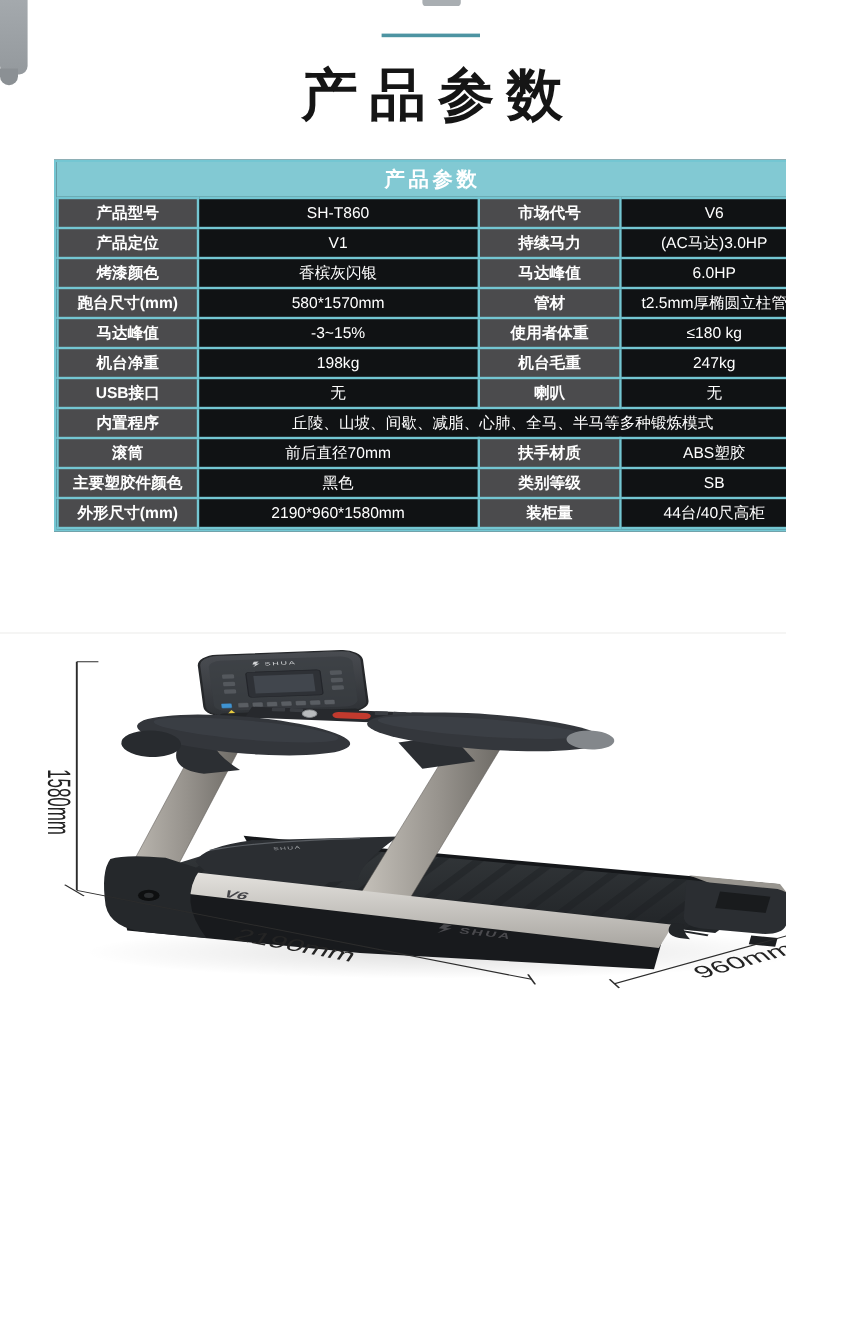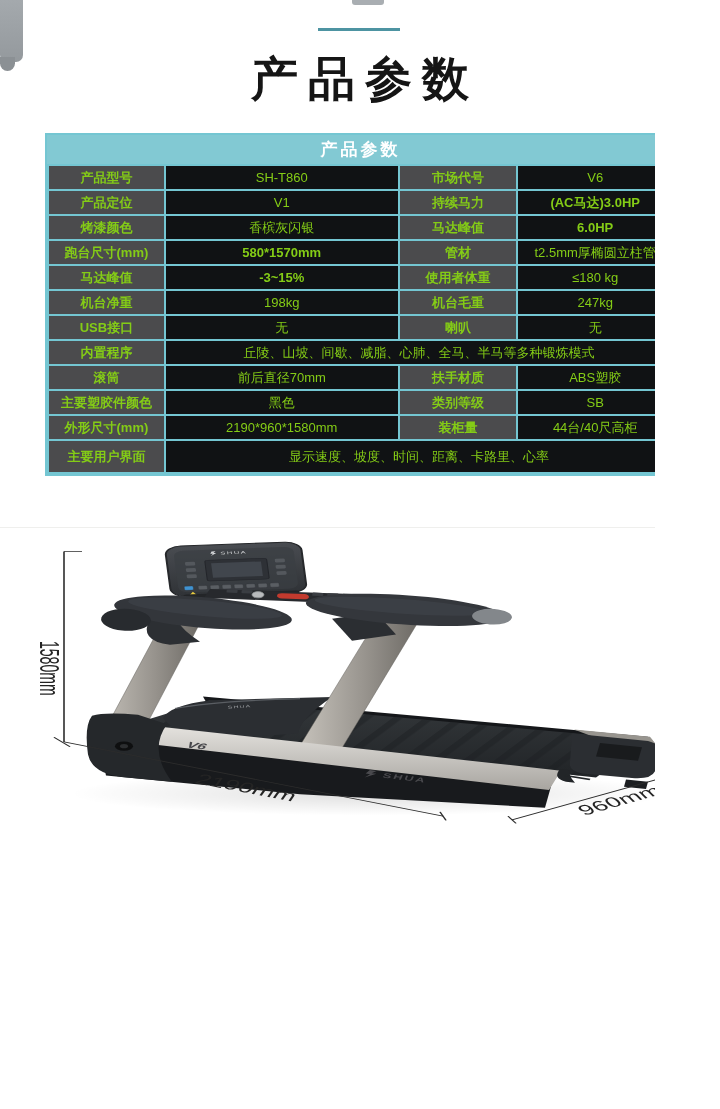--- a/index.html
+++ b/index.html
@@ -23,24 +23,24 @@
   .page-title{position:absolute;left:0;top:48px;width:720px;margin:0;text-align:center;
     font-size:47px;font-weight:bold;letter-spacing:10px;text-indent:10px;color:#151515;}
   .under-line{position:absolute;left:0;top:527px;width:720px;height:1px;background:#efefed;}
   
   .spec-wrap{position:absolute;left:45px;top:133px;width:631px;z-index:2;
     border:2px solid var(--teal-border);box-sizing:border-box;background:var(--value-bg);}
   .spec-header{height:29px;line-height:29px;background:var(--header-bg);color:#fff;
     text-align:center;font-size:17px;font-weight:bold;letter-spacing:3px;}
   table.spec{width:100%;border-collapse:collapse;table-layout:fixed;}
   table.spec td{border:2px solid var(--teal-border);text-align:center;vertical-align:middle;
-    color:#84cc16;font-size:13px;height:21px;padding:1px 4px;overflow:hidden;white-space:nowrap;}
+    color:#ffffff;font-size:13px;height:21px;padding:1px 4px;overflow:hidden;white-space:nowrap;}
   td.lab{background:var(--label-bg);font-weight:bold;}
   td.val{background:var(--value-bg);}
-  td.accent{color:var(--accent);font-weight:bold;}
+  td.accent{color:var(--accent);font-weight:normal;}
   tr.tall td{height:29px;}
   td.top{vertical-align:top;padding-top:3px;}
   
   .figure-svg{position:absolute;left:0;top:530px;z-index:1;}
   .dim-label{font-family:"Liberation Sans","DejaVu Sans",sans-serif;font-size:27px;fill:#242424;}
 </style>
 </head>
 <body>
 
 <div class="canvas">
@@ -120,24 +120,20 @@
             <td class="lab">主要塑胶件颜色</td>
             <td class="val">黑色</td>
             <td class="lab">类别等级</td>
             <td class="val">SB</td>
           </tr>
           <tr>
             <td class="lab">外形尺寸(mm)</td>
             <td class="val">2190*960*1580mm</td>
             <td class="lab">装柜量</td>
             <td class="val">44台/40尺高柜</td>
-          </tr>
-          <tr class="tall">
-            <td class="lab">主要用户界面</td>
-            <td class="val top" colspan="3">显示速度、坡度、时间、距离、卡路里、心率</td>
           </tr>
         </tbody>
     </table>
   </div>
 
   <svg class="figure-svg" width="720" height="579" viewBox="0 530 720 1109" style="height:579px" preserveAspectRatio="none">
     <svg x="0" y="530" width="720" height="579" viewBox="0 530 720 579">
     <defs>
       <linearGradient id="legGrad" x1="0" y1="0" x2="1" y2="0">
         <stop offset="0" stop-color="#c6c2bb"></stop>

